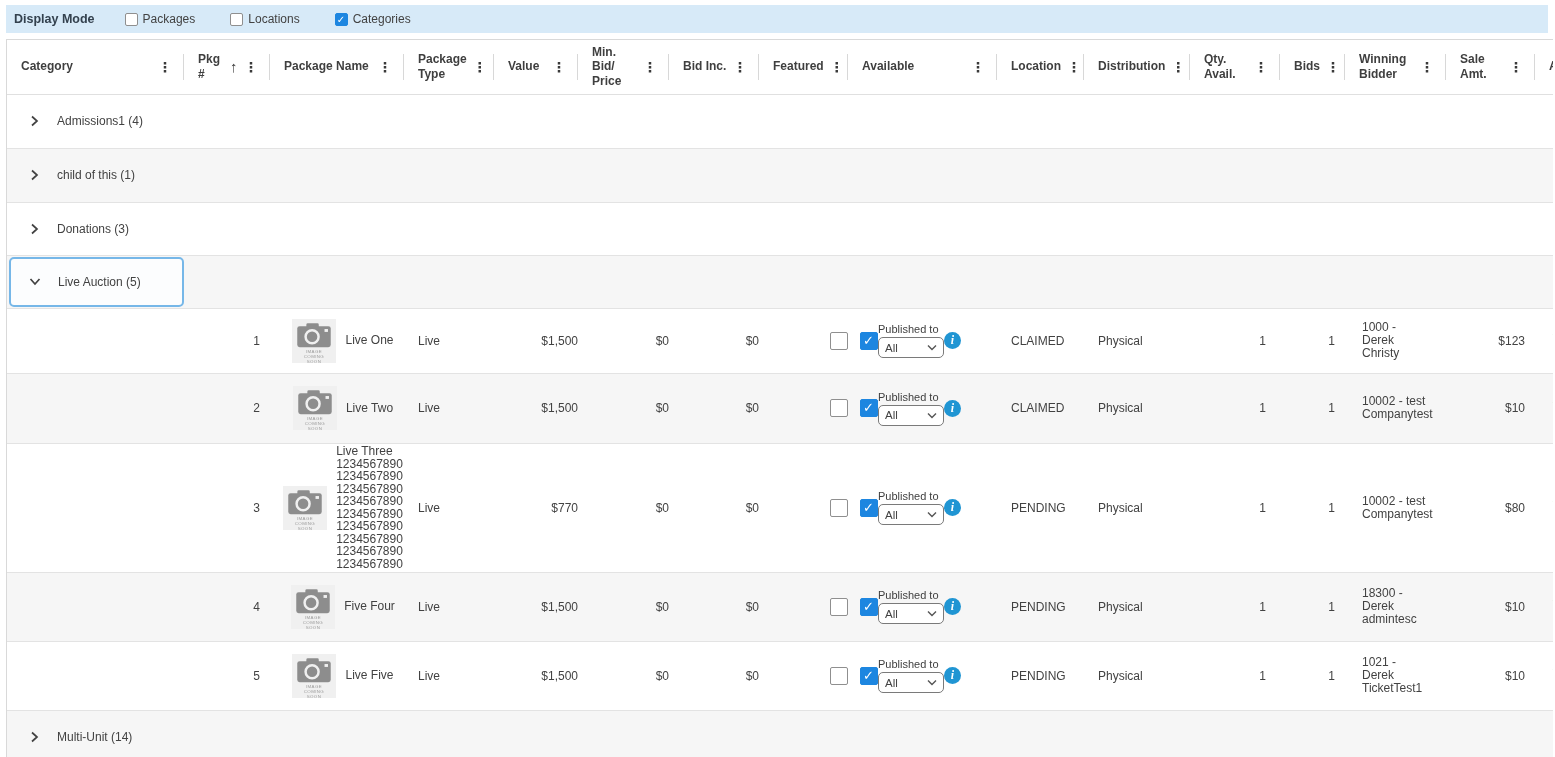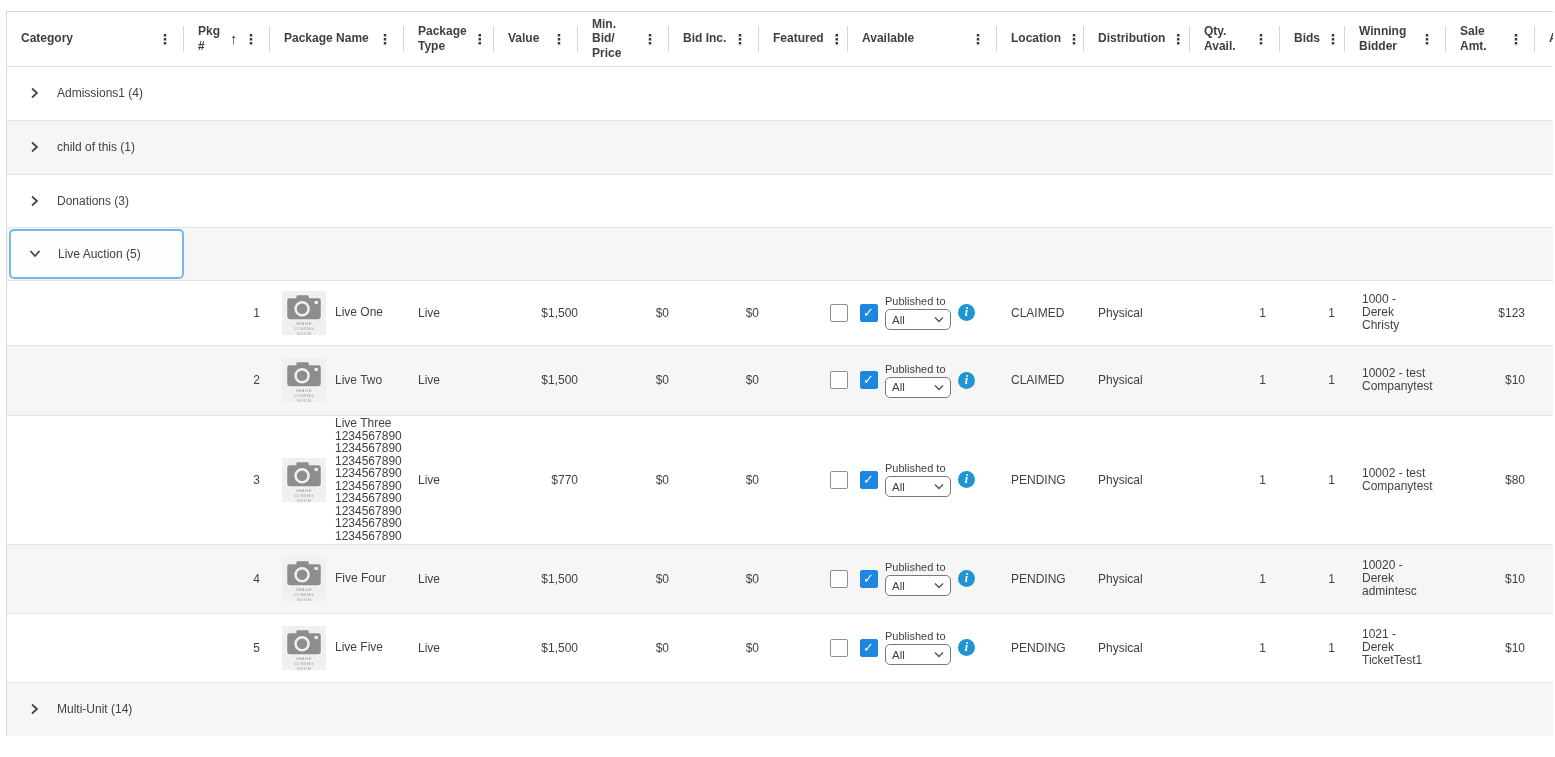--- a/index.html
+++ b/index.html
@@ -60,32 +60,32 @@
   .sel-box {
     position:absolute; left:2px; top:1px; bottom:1px; width:175px;
     background:#fcfdfe; border:2px solid #76b7e8; border-radius:5px; z-index:0;
   }
 
   tr.dr td { border-top:1px solid #e3e3e3; font-size:12px; vertical-align:middle; }
   .al { padding-left:14px; }
   .ar { text-align:right; padding-right:10px; }
   .arr { text-align:right; padding-right:14px; }
   .ac { text-align:right; }
-  .name-cell { display:flex; align-items:center; gap:9px; padding-left:12px; }
+  .name-cell { display:flex; align-items:center; gap:9px; padding-left:12px;justify-content:center; }
   .thumb { width:44px; height:44px; flex:none; }
   .pkg-name { white-space:pre-line; line-height:12.5px; }
   .winner { padding-left:17px; padding-right:18px; line-height:13px; }
 
   .fcb { width:18px; height:18px; display:inline-block; vertical-align:middle; }
   .cb-lg.checked::after {
     content:"✓"; font-family:"DejaVu Sans",sans-serif; position:absolute;
     color:#fff; font-weight:bold; font-size:13px; left:2px; top:0; line-height:16px;
   }
 
-  .avail-cell { display:flex; align-items:center; padding-left:12px; gap:7px; }
+  .avail-cell { display:flex; align-items:center; padding-left:12px; gap:0; }
   .pub-col { display:flex; flex-direction:column; }
   .pub-label { font-size:11px; color:#3f3f3f; margin-bottom:2px; }
   .dropdown {
     width:66px; height:21px; border:1px solid #7a7a7a; border-radius:5px; background:#fff;
     display:flex; align-items:center; justify-content:space-between; padding:0 6px;
     font-size:11.5px; cursor:pointer;
   }
   .info-icon {
     width:17px; height:17px; border-radius:50%; background:#2095d3; color:#fff;
     display:flex; align-items:center; justify-content:center; flex:none;
@@ -117,20 +117,35 @@
       <polygon points="14,11.5 5,15 14,19" fill="#6abf4a"></polygon>
     </g>
     <g id="ico-dd-chev">
       <polyline points="1,1.5 5,5.5 9,1.5" fill="none" stroke="#555" stroke-width="1.4"></polyline>
     </g>
   </defs>
 </svg>
 
 <div class="page">
 
+  <div class="display-bar">
+    <span class="dm-label">Display Mode</span>
+    <span class="dm-opt">
+      <span class="cb cb-sm"></span>
+      <span>Packages</span>
+    </span>
+    <span class="dm-opt">
+      <span class="cb cb-sm"></span>
+      <span>Locations</span>
+    </span>
+    <span class="dm-opt">
+      <span class="cb cb-sm checked"></span>
+      <span>Categories</span>
+    </span>
+  </div>
 
   <div class="grid-wrap">
     <table>
       <colgroup>
         <col style="width:177px">
           <col style="width:86px">
           <col style="width:134px">
           <col style="width:90px">
         <col style="width:84px">
           <col style="width:91px">
@@ -471,21 +486,21 @@
                     </svg>
                   </span>
           </span>
           <span class="info-icon">i</span>
         </div>
             </td>
         <td class="al">PENDING</td>
         <td class="al">Physical</td>
         <td class="arr">1</td>
         <td class="ar">1</td>
-        <td class="winner">10020 - Derek admintesc</td>
+        <td class="winner">18300 - Derek admintesc</td>
         <td class="ar">$10</td>
         <td class="action-cell"><svg width="20" height="20">
                 <use href="#ico-green-arrow"></use>
               </svg></td>
       </tr>
 
       <tr class="dr row-white" style="height:69px">
         <td></td>
         <td class="ar">5</td>
         <td>

